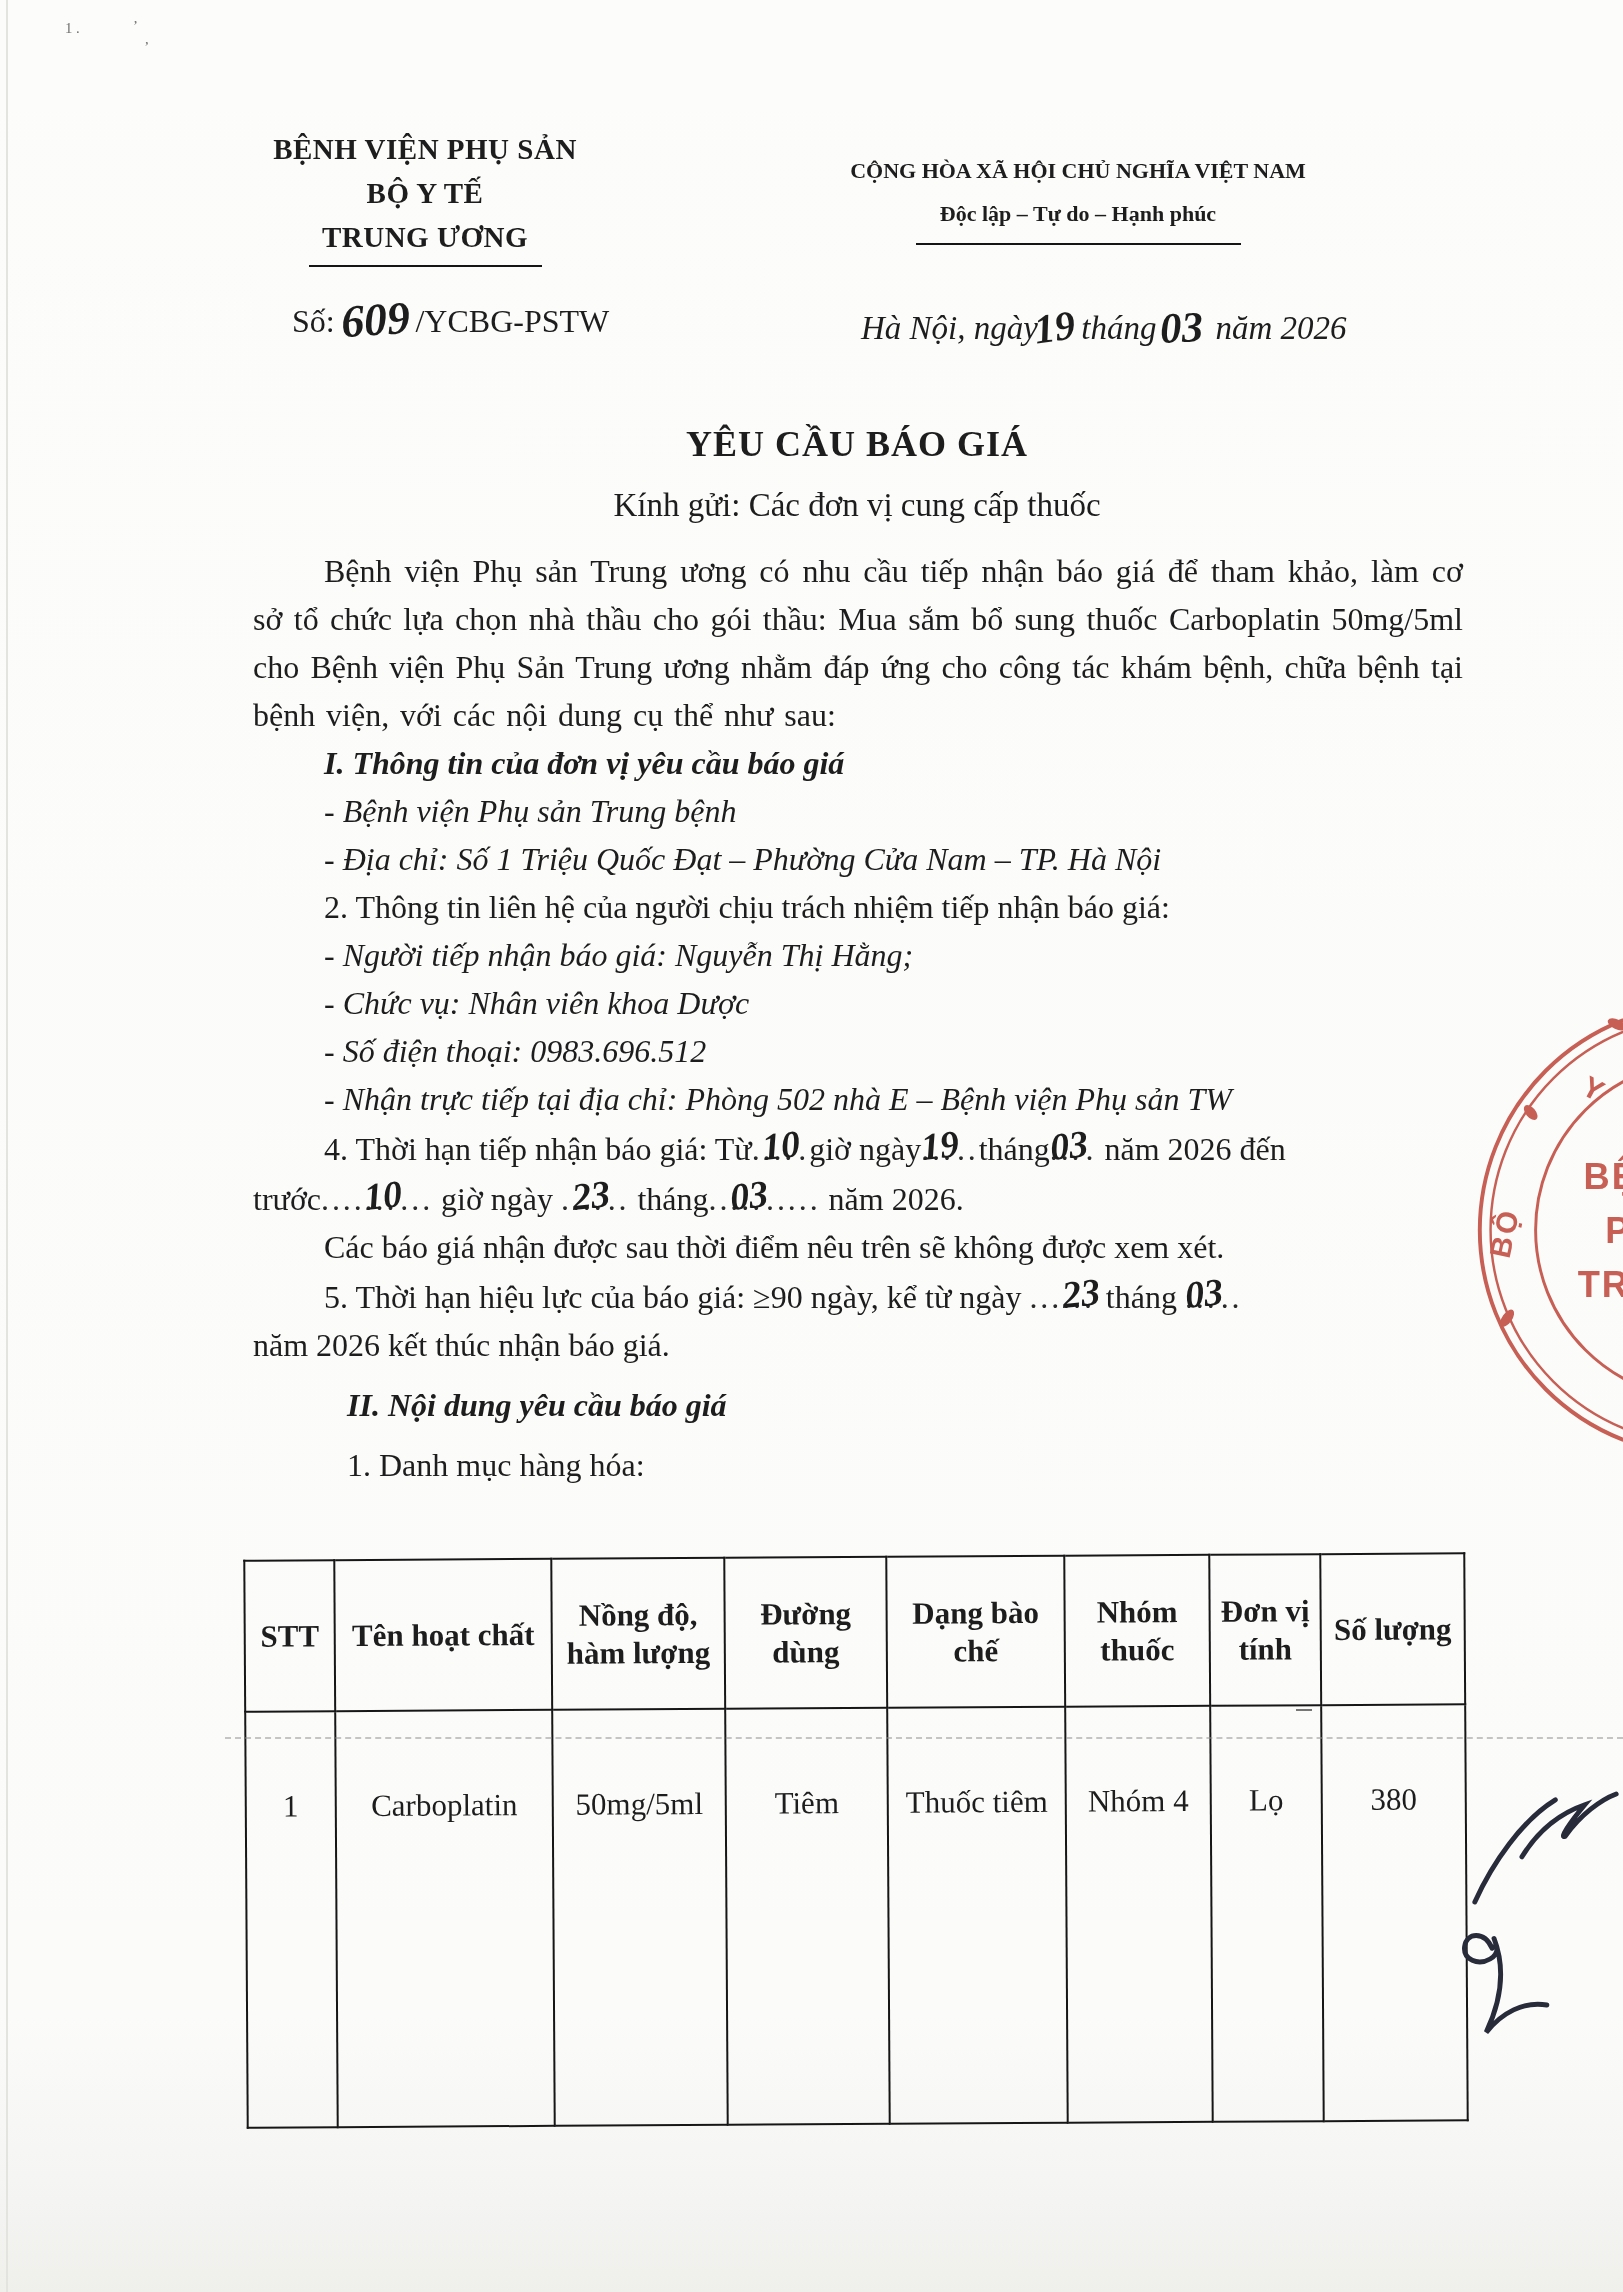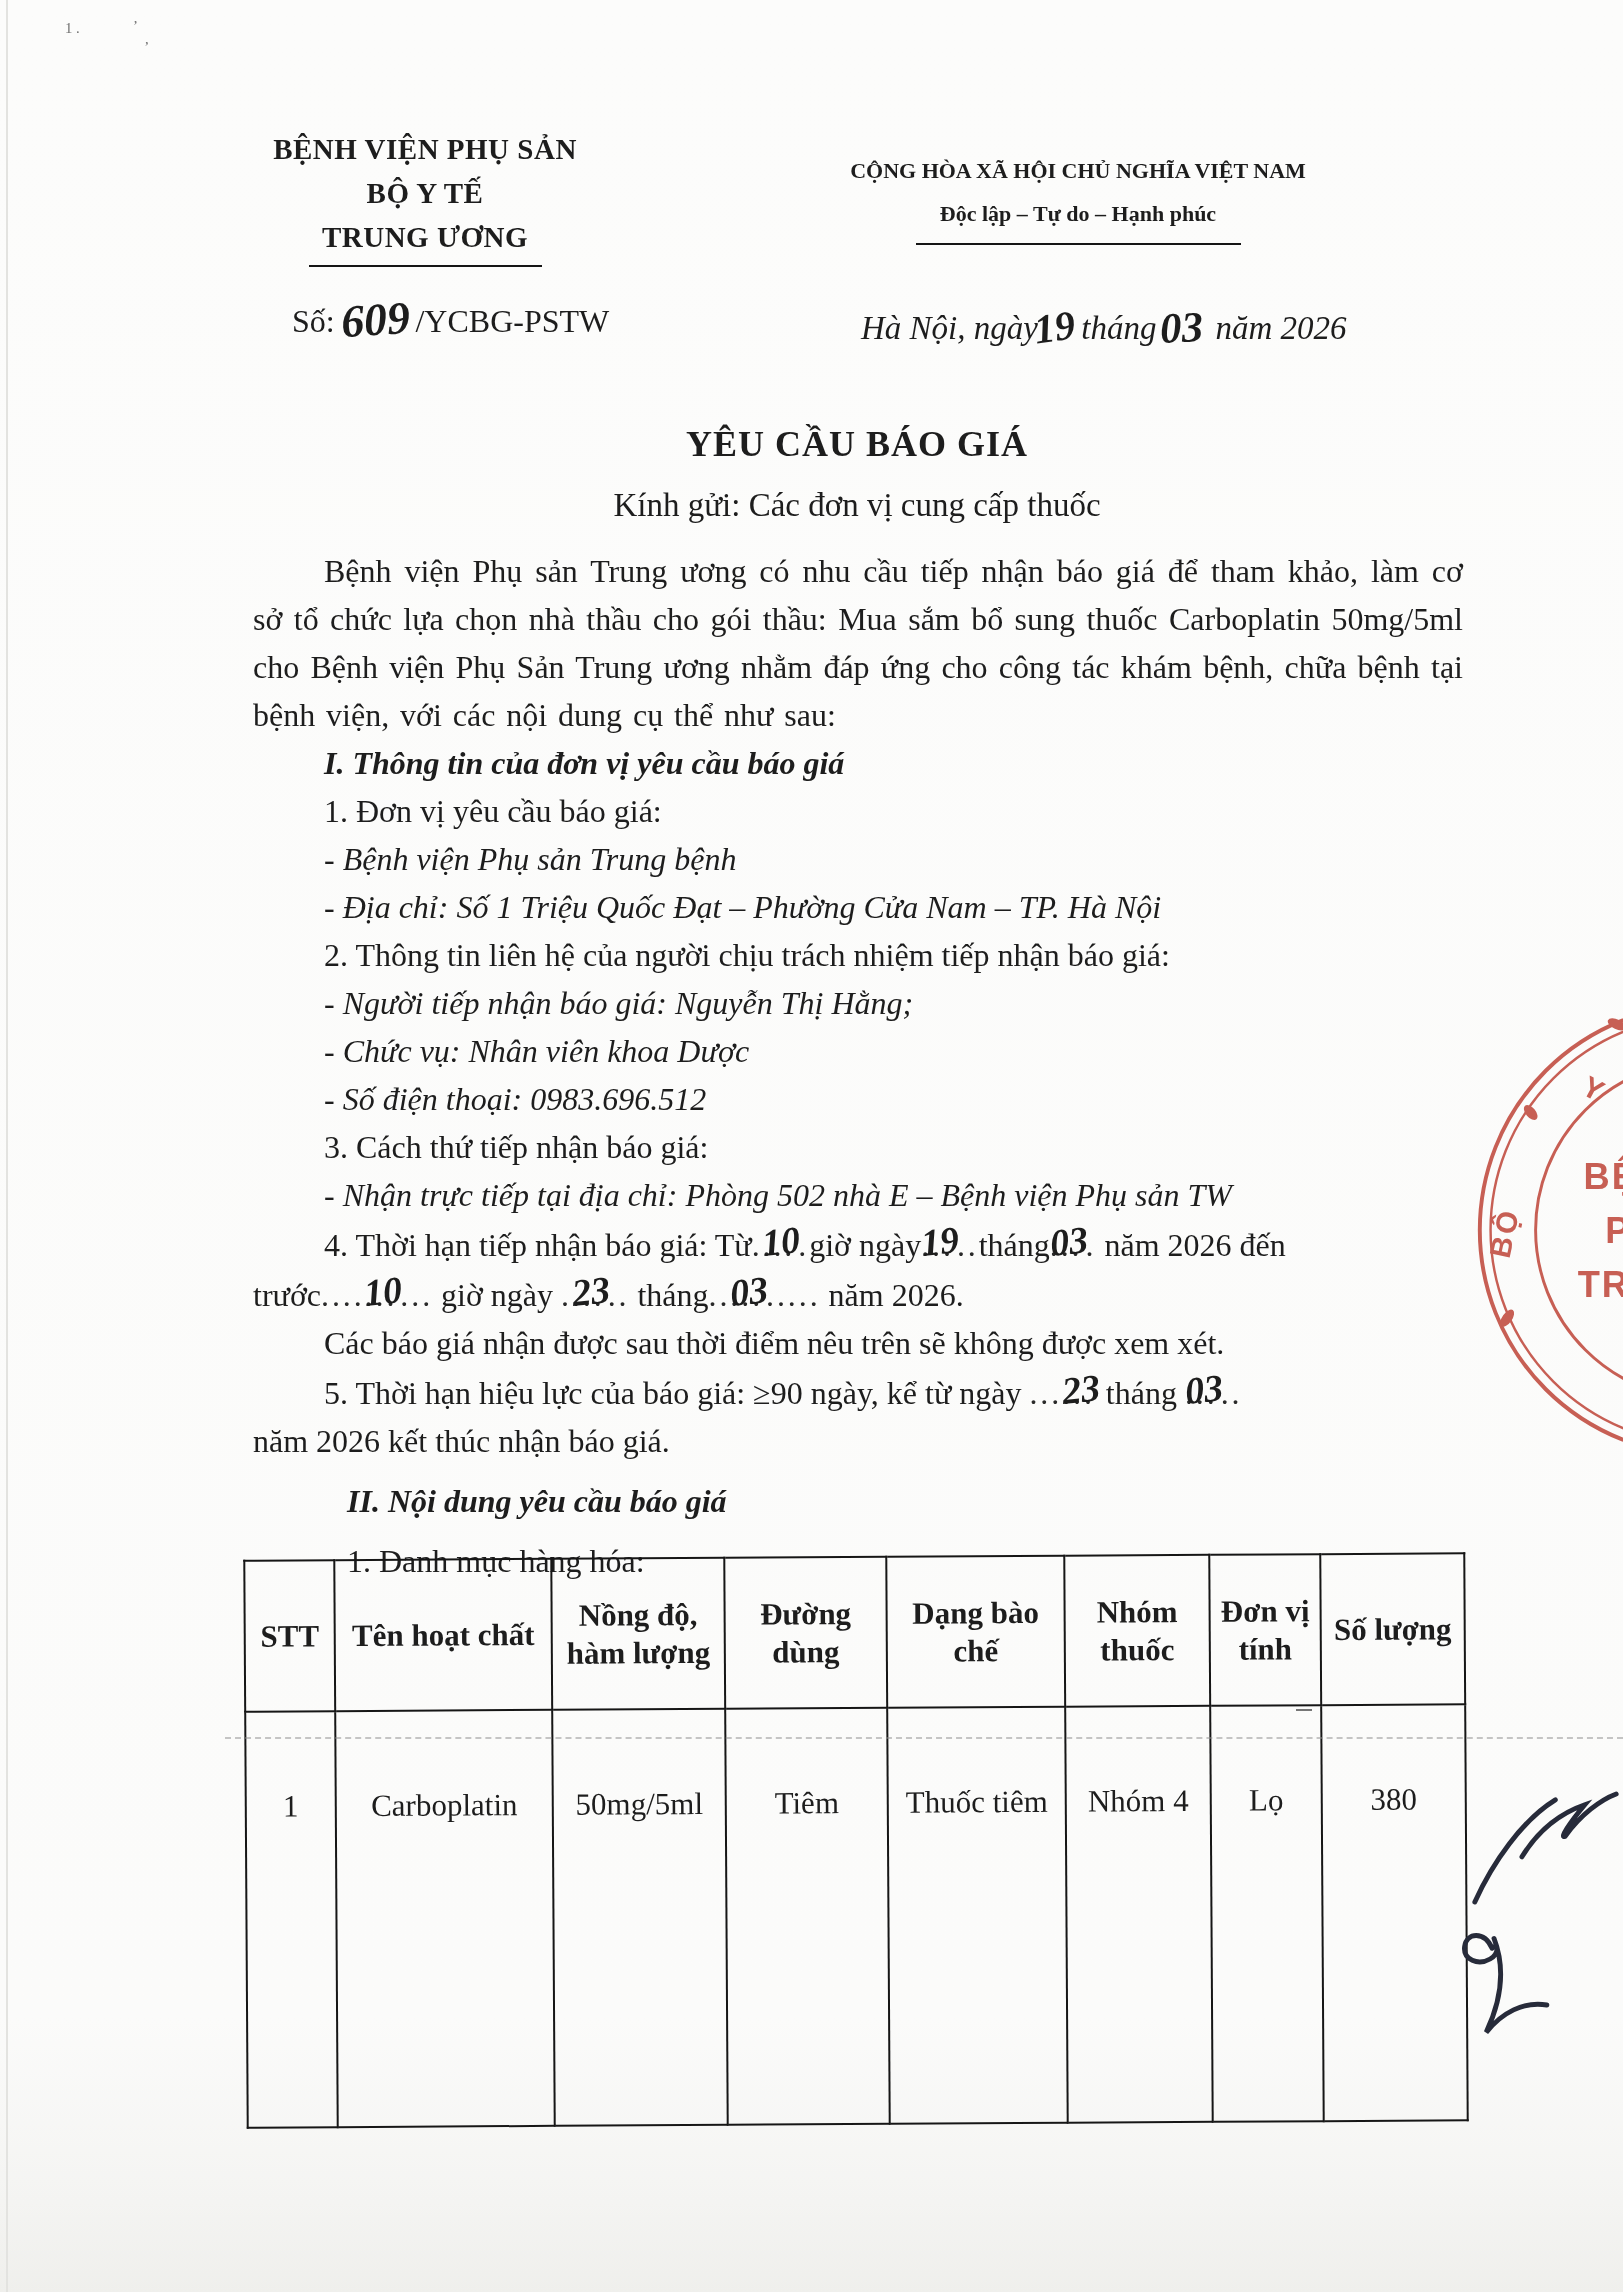--- a/index.html
+++ b/index.html
@@ -89,28 +89,26 @@
     <span>tháng</span><span class="hw hw-month">03</span>
     <span>năm 2026</span>
   </div>
 
   <div class="title">YÊU CẦU BÁO GIÁ</div>
   <div class="subtitle">Kính gửi: Các đơn vị cung cấp thuốc</div>
 
   <div class="bodycol">
     <p class="intro">Bệnh viện Phụ sản Trung ương có nhu cầu tiếp nhận báo giá để tham khảo, làm cơ sở tổ chức lựa chọn nhà thầu cho gói thầu: Mua sắm bổ sung thuốc Carboplatin 50mg/5ml cho Bệnh viện Phụ Sản Trung ương  nhằm đáp ứng cho công tác khám bệnh, chữa bệnh tại bệnh viện, với các nội dung cụ thể như sau:</p>
     <div class="ln ind bold">I. Thông tin của đơn vị yêu cầu báo giá</div>
-    <div class="ln ind">1. Đơn vị yêu cầu báo giá:</div>
     <div class="ln ind it">- Bệnh viện Phụ sản Trung bệnh</div>
     <div class="ln ind it">- Địa chỉ: Số 1 Triệu Quốc Đạt – Phường Cửa Nam – TP. Hà Nội</div>
     <div class="ln ind">2. Thông tin liên hệ của người chịu trách nhiệm tiếp nhận báo giá:</div>
     <div class="ln ind it">- Người tiếp nhận báo giá: Nguyễn Thị Hằng;</div>
     <div class="ln ind it">- Chức vụ: Nhân viên khoa Dược</div>
     <div class="ln ind it">- Số điện thoại: 0983.696.512</div>
-    <div class="ln ind">3. Cách thứ tiếp nhận báo giá:</div>
     <div class="ln ind it">- Nhận trực tiếp tại địa chỉ: Phòng 502 nhà E – Bệnh viện Phụ sản TW</div>
     <div class="ln ind"><span class="seg-text">4. Thời hạn tiếp nhận báo giá: Từ</span><span class="seg-dots">....</span><span class="seg-hw">10</span><span class="seg-dots">.</span><span class="seg-text">giờ ngày</span><span class="seg-dots">...</span><span class="seg-hw">19</span><span class="seg-dots">..</span><span class="seg-text">tháng</span><span class="seg-dots">...</span><span class="seg-hw">03</span><span class="seg-dots">.</span><span class="seg-text"> năm 2026 đến</span></div>
     <div class="ln"><span class="seg-text">trước</span><span class="seg-dots">.......</span><span class="seg-hw">10</span><span class="seg-dots">...</span><span class="seg-text"> giờ ngày </span><span class="seg-dots">....</span><span class="seg-hw">23</span><span class="seg-dots">..</span><span class="seg-text"> tháng</span><span class="seg-dots">.....</span><span class="seg-hw">03</span><span class="seg-dots">.....</span><span class="seg-text"> năm 2026.</span></div>
     <div class="ln ind">Các báo giá nhận được sau thời điểm nêu trên sẽ không được xem xét.</div>
     <div class="ln ind"><span class="seg-text">5. Thời hạn hiệu lực của báo giá: ≥90 ngày, kể từ ngày </span><span class="seg-dots">......</span><span class="seg-hw">23</span><span class="seg-text"> tháng </span><span class="seg-dots">...</span><span class="seg-hw">03</span><span class="seg-dots">..</span></div>
     <div class="ln">năm 2026 kết thúc nhận báo giá.</div>
     <div class="ln ind2 bold">II. Nội dung yêu cầu báo giá</div>
     <div class="ln ind2">1.  Danh mục hàng hóa:</div>
   </div>
 

